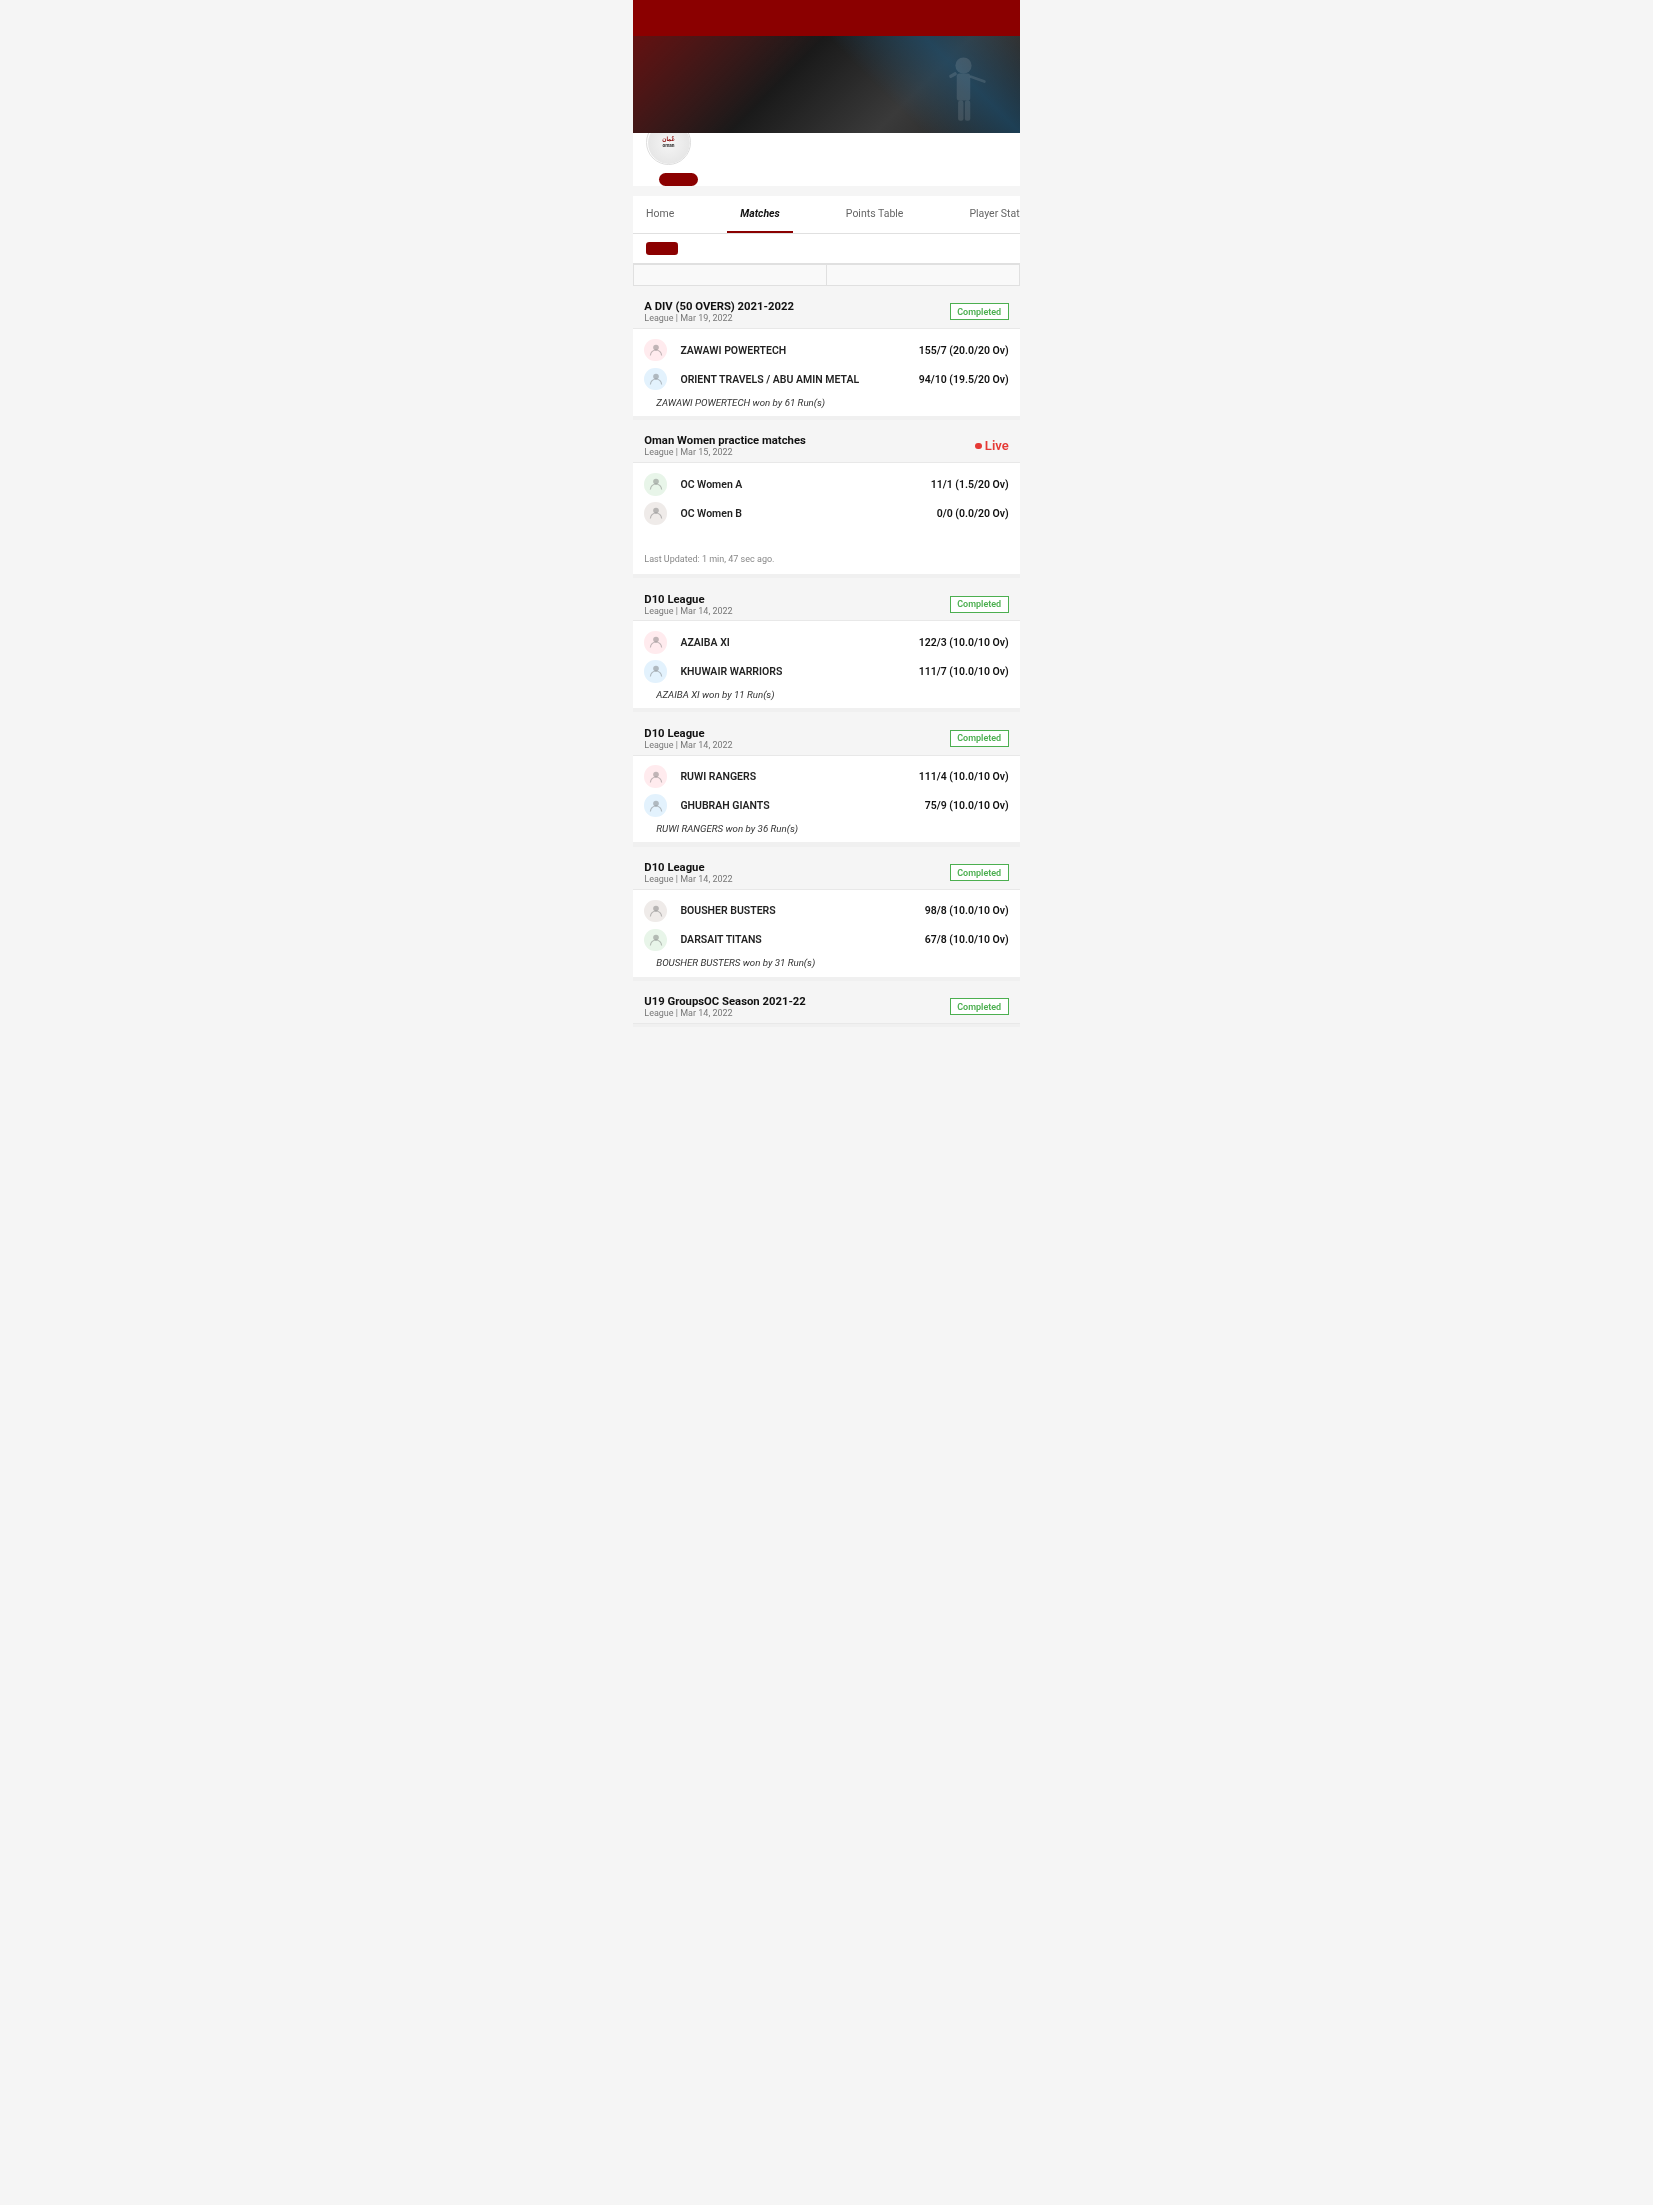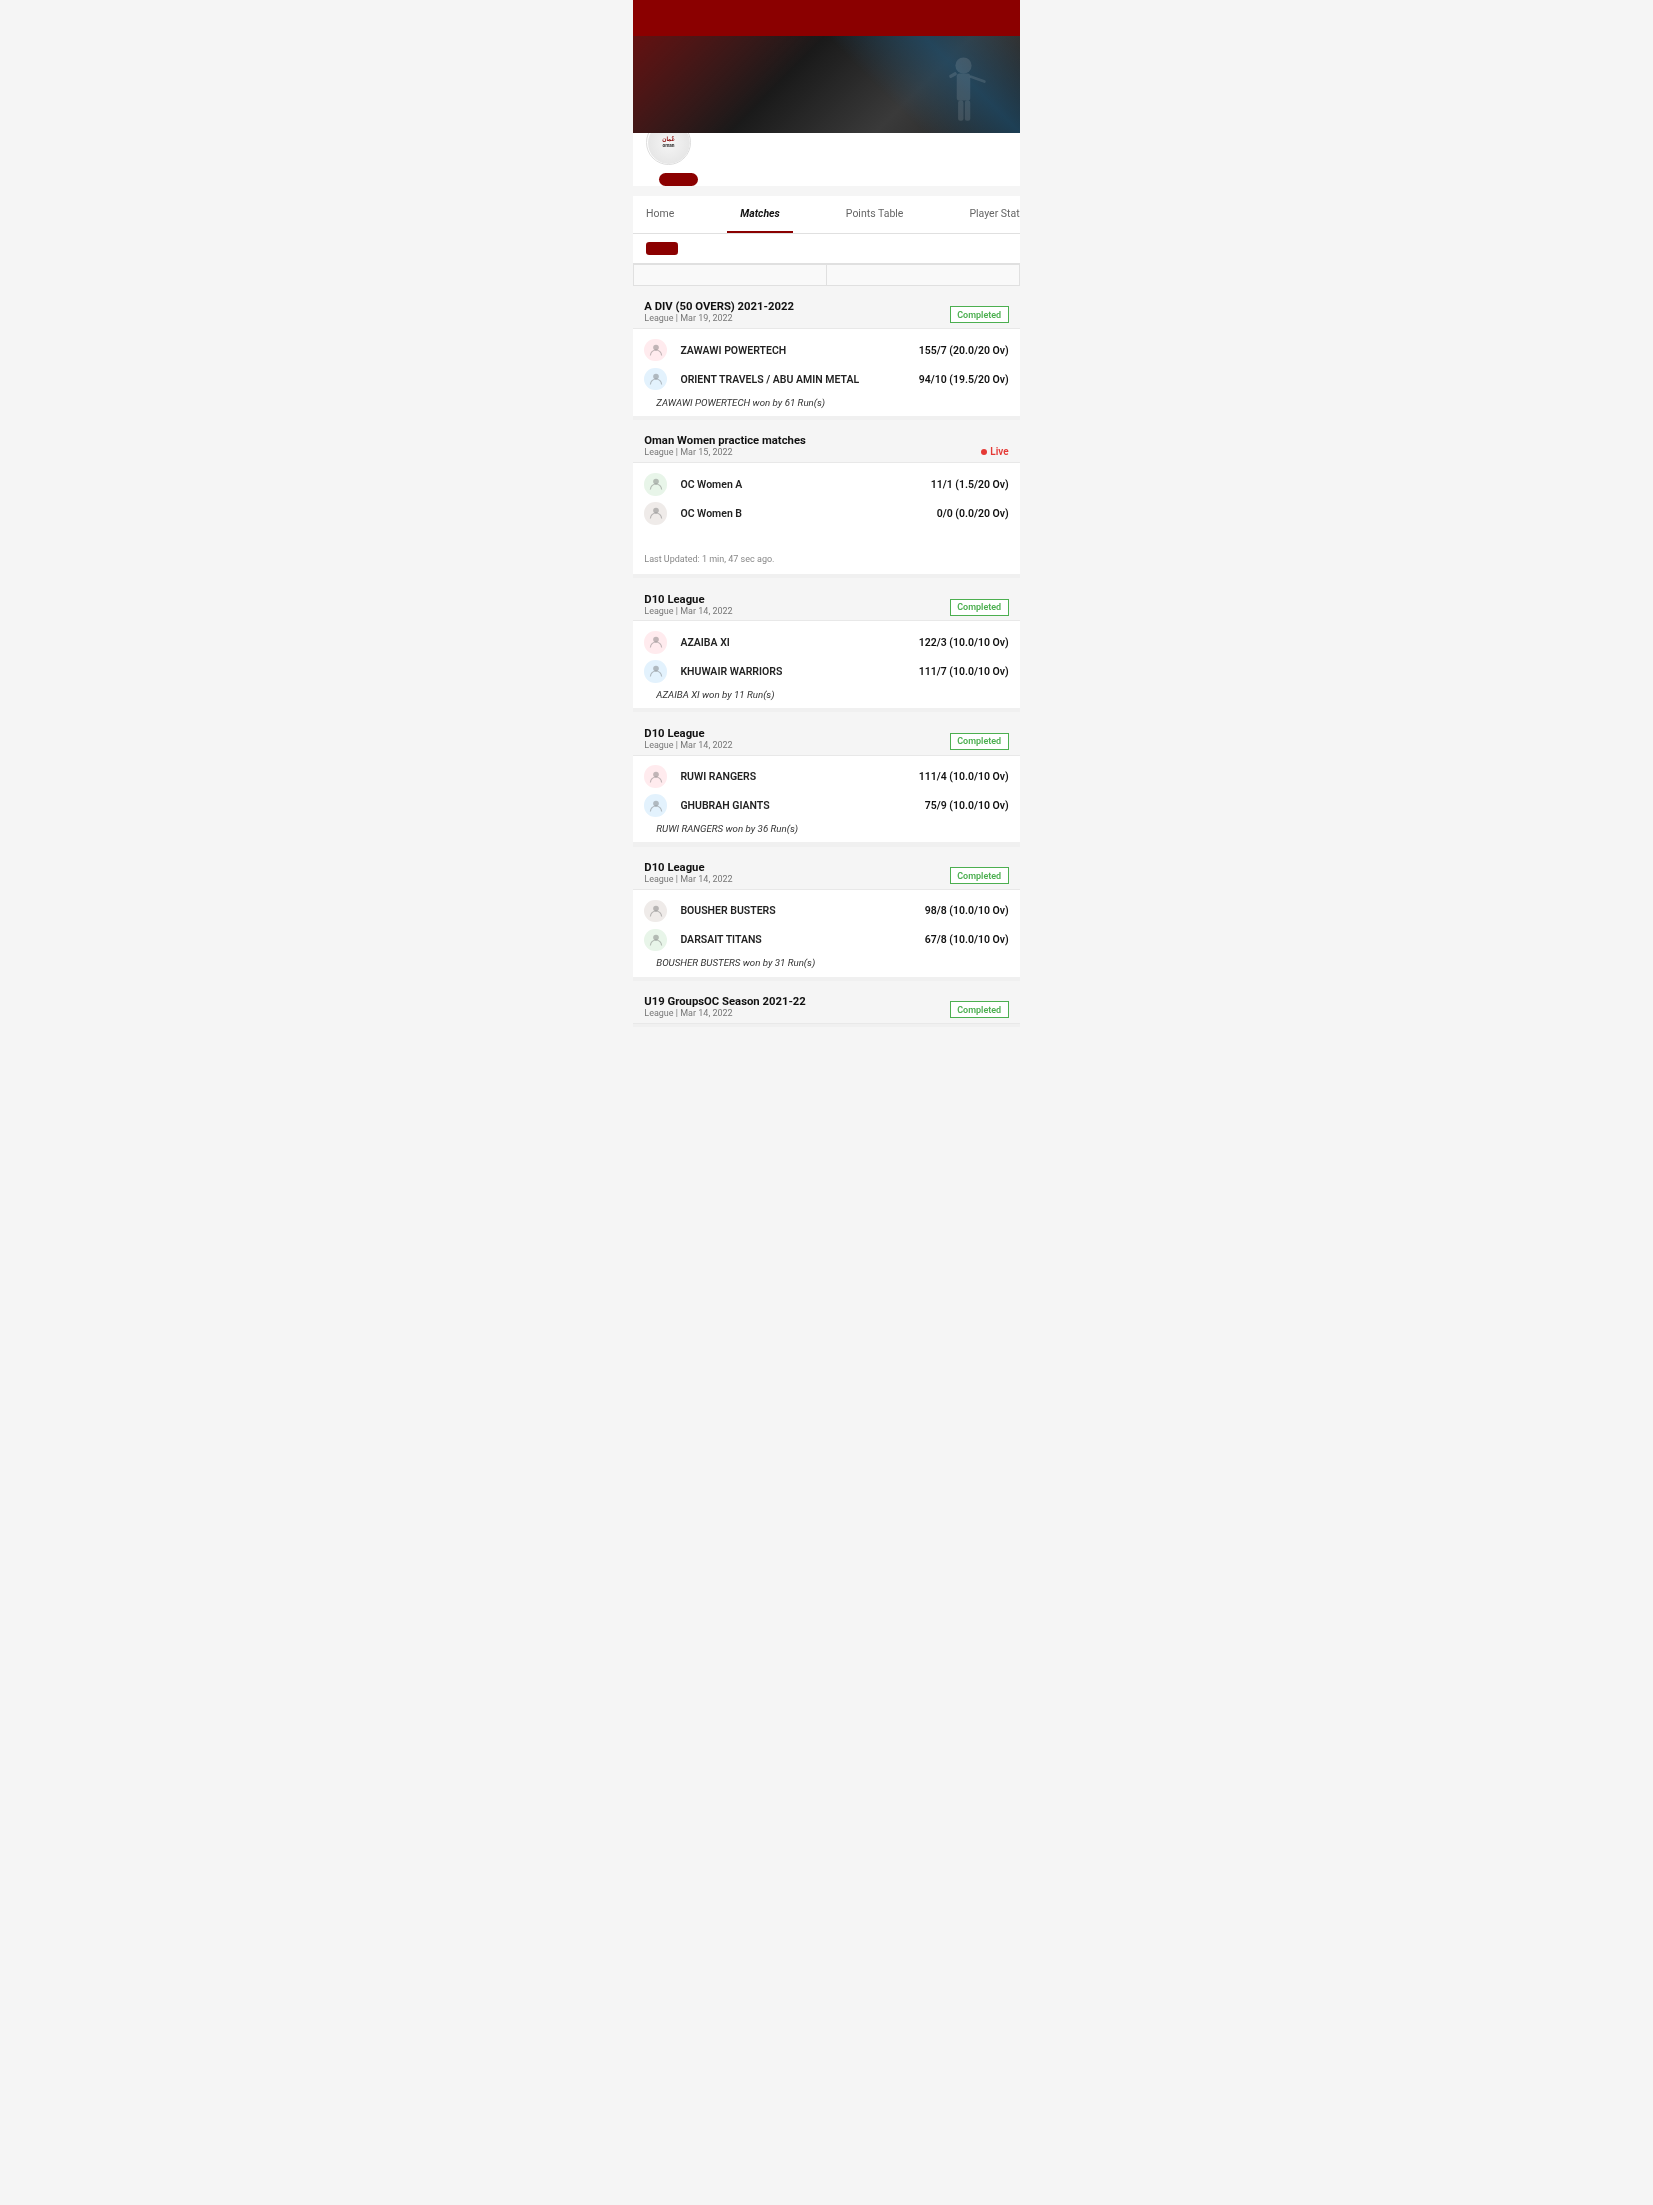--- a/index.html
+++ b/index.html
@@ -170,21 +170,21 @@
       justify-content: space-between;
     }
     .filter-select:first-child { border-right: none; }
 
     .match-group {
       background: white;
       margin-top: 6.5px;
     }
     .match-header {
       display: flex;
-      align-items: flex-end;
+      align-items: center;
       justify-content: space-between;
       padding: 8px 11.3px 4.8px;
       background: #f5f5f5;
       border-bottom: 0.8px solid #e8e8e8;
     }
     .match-header-left {}
     .match-title {
       font-size: 11.3px;
       font-weight: 700;
       color: #111;
@@ -198,21 +198,21 @@
       border: 0.8px solid #4CAF50;
       color: #4CAF50;
       font-size: 9px;
       padding: 2.4px 6.5px;
       border-radius: 0;
       font-weight: 600;
       white-space: nowrap;
     }
     .badge-live {
       color: #e53935;
-      font-size: 10px;
+      font-size: 13px;
       font-weight: 600;
       display: flex;
       align-items: center;
       gap: 3.2px;
     }
     .live-dot {
       width: 6.5px;
       height: 6.5px;
       border-radius: 50%;
       background: #e53935;

